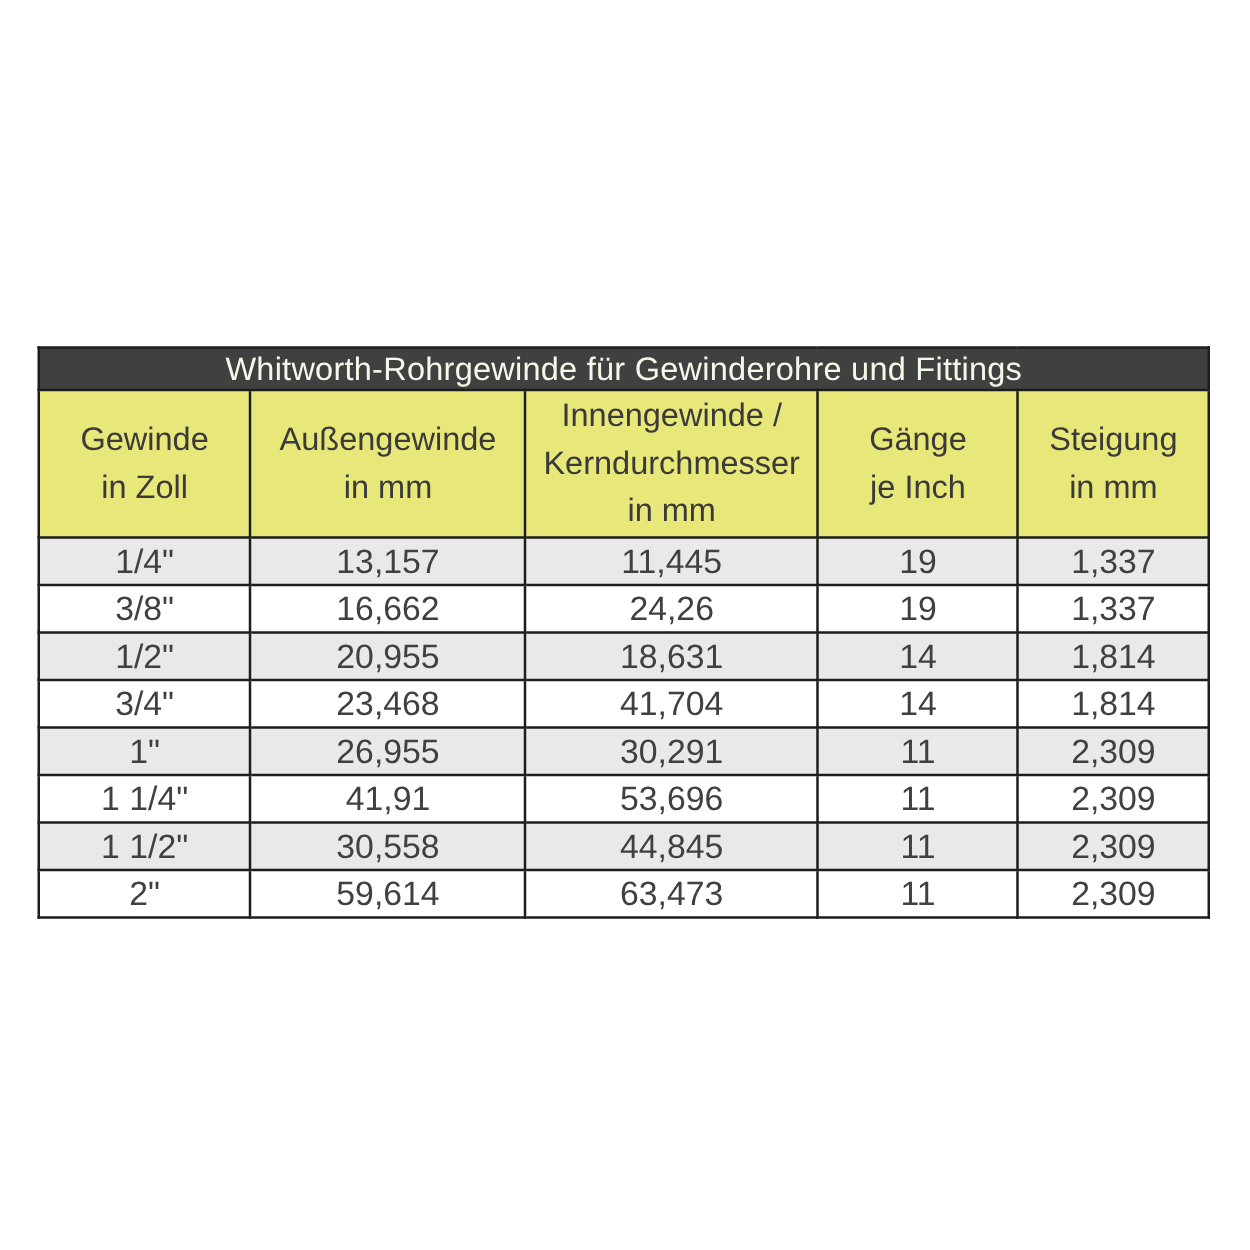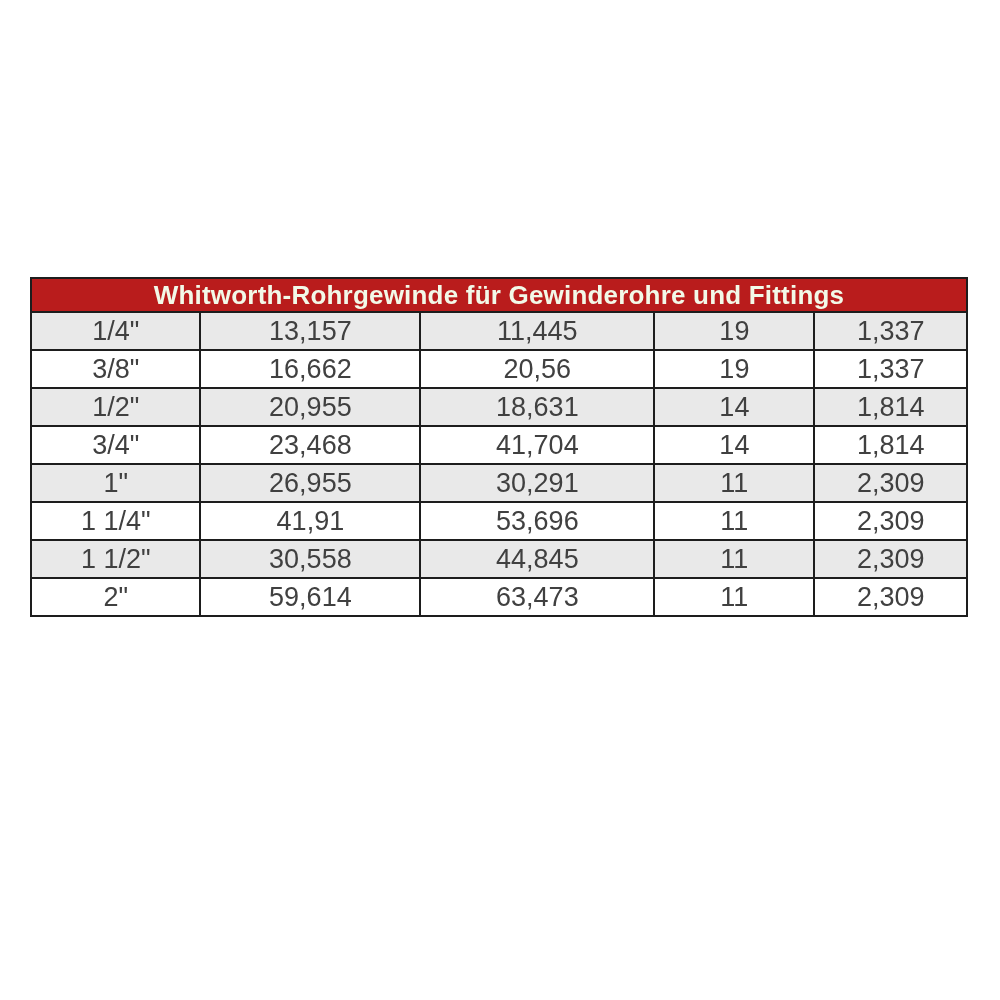--- a/index.html
+++ b/index.html
@@ -29,24 +29,24 @@
     table-layout: fixed;
   }
   table.whitworth th, table.whitworth td {
     border: 2px solid #1d1d1d;
     text-align: center;
     vertical-align: middle;
     padding: 0 4px;
     box-sizing: border-box;
   }
   th.title-cell {
-    background: #b91c1c;
+    background: #404040;
     color: #f2f9e8;
     font-size: 26px;
-    font-weight: bold;
+    font-weight: normal;
     height: 34px;
     letter-spacing: 0.2px;
   }
   th.col-header {
     background: #e8e87a;
     color: #3a3a3a;
     font-size: 26px;
     font-weight: 400;
     height: 118px;
     line-height: 1.45;
@@ -77,33 +77,46 @@
         <col class="c1">
           <col class="c2">
           <col class="c3">
           <col class="c4">
           <col class="c5">
       </colgroup>
       <thead>
         <tr>
           <th class="title-cell" colspan="5">Whitworth-Rohrgewinde für Gewinderohre und Fittings</th>
         </tr>
+        <tr id="header-row">
+            <th class="col-header">Gewinde
+in Zoll</th>
+            <th class="col-header">Außengewinde
+in mm</th>
+            <th class="col-header">Innengewinde /
+Kerndurchmesser
+in mm</th>
+            <th class="col-header">Gänge
+je Inch</th>
+            <th class="col-header">Steigung
+in mm</th>
+          </tr>
       </thead>
       <tbody id="body-rows">
           <tr>
             <td class="data-cell">1/4"</td>
             <td class="data-cell">13,157</td>
             <td class="data-cell">11,445</td>
             <td class="data-cell">19</td>
             <td class="data-cell">1,337</td>
           </tr>
           <tr>
             <td class="data-cell">3/8"</td>
             <td class="data-cell">16,662</td>
-            <td class="data-cell">20,56</td>
+            <td class="data-cell">24,26</td>
             <td class="data-cell">19</td>
             <td class="data-cell">1,337</td>
           </tr>
           <tr>
             <td class="data-cell">1/2"</td>
             <td class="data-cell">20,955</td>
             <td class="data-cell">18,631</td>
             <td class="data-cell">14</td>
             <td class="data-cell">1,814</td>
           </tr>

